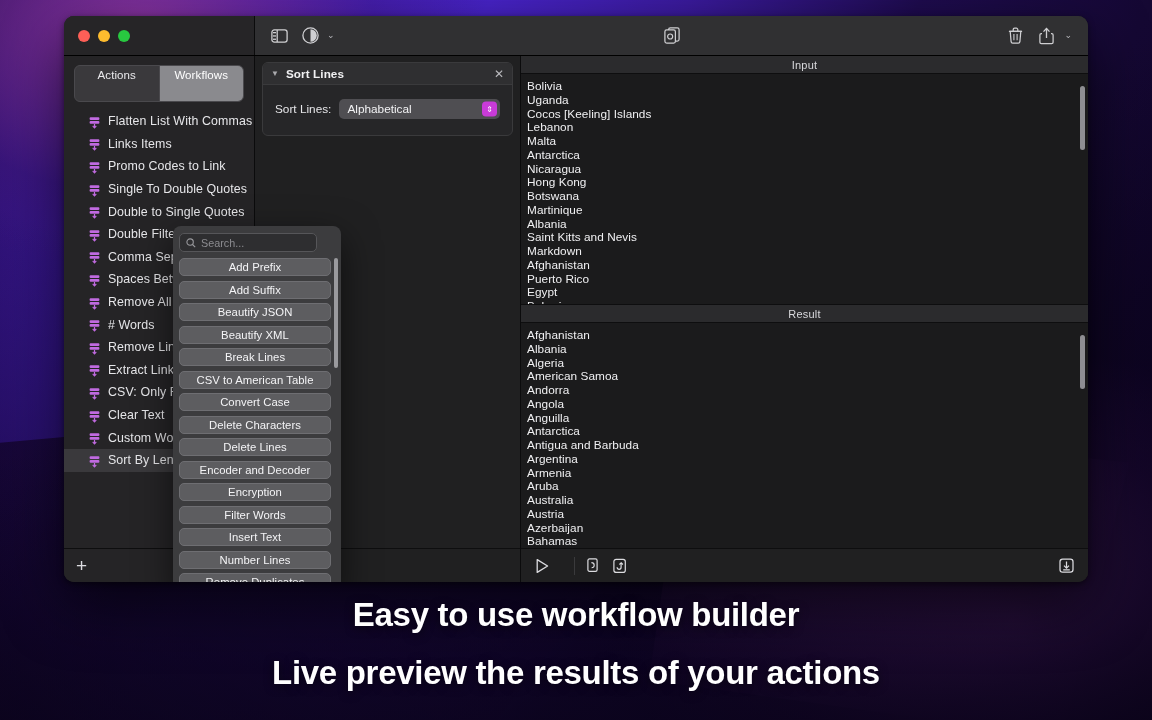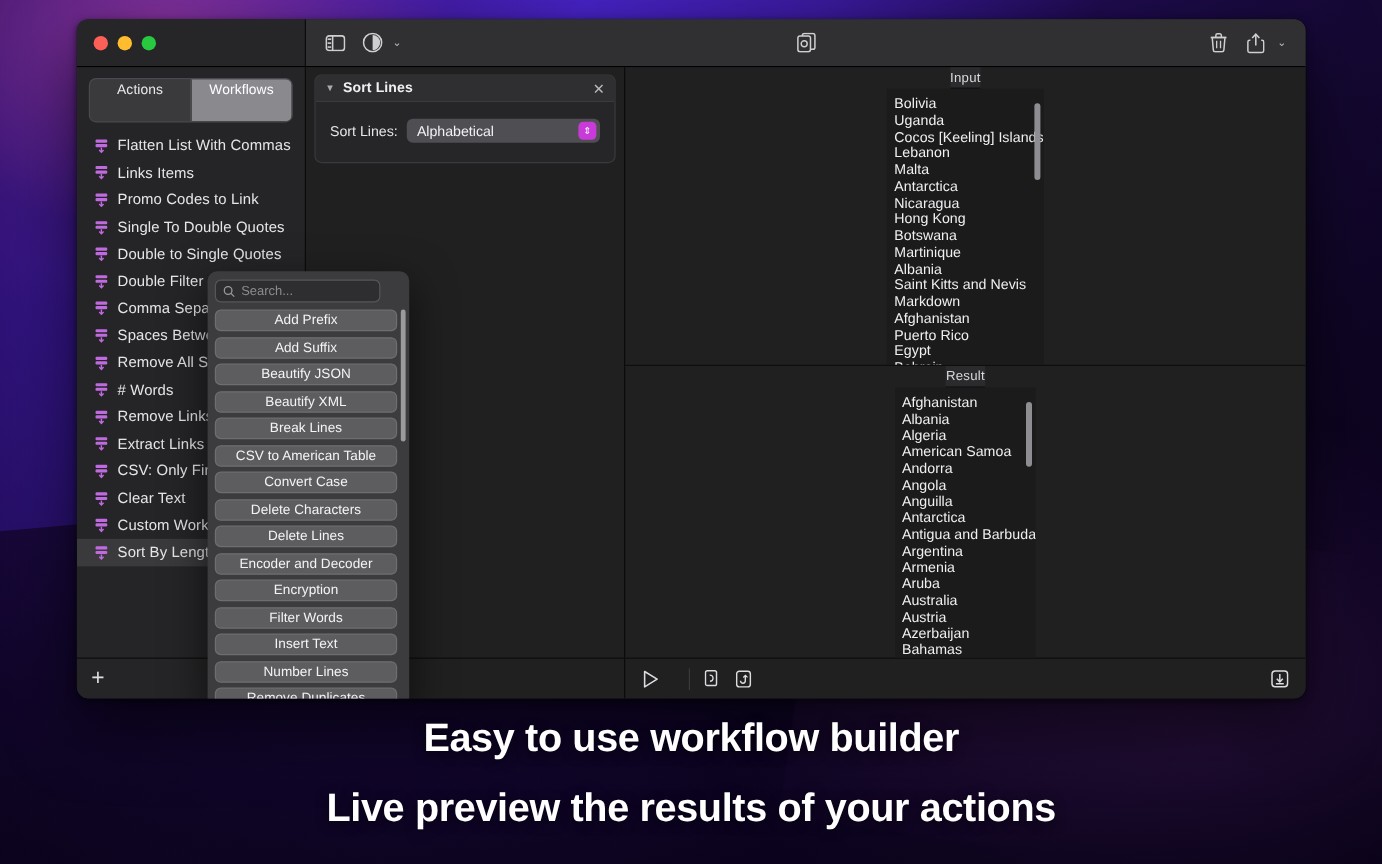--- a/index.html
+++ b/index.html
@@ -113,21 +113,21 @@
     line-height: 18px;
     letter-spacing: .1px;
   }
   .seg + .seg { border-left: 1px solid #4a494d; }
   .seg.active { background: #8a8a8e; color: #fff; }
 
   .wf-list { flex: 1; overflow: hidden; padding-top: 2px; }
   .wf-item {
     display: flex; align-items: center; gap: 7px;
     height: 22.6px;
-    padding: 0 8px 0 14px;
+    padding: 0 8px 0 24px;
     white-space: nowrap;
   }
   .wf-item.selected { background: #3a393c; }
   .wf-label { font-size: 12.4px; color: #e6e6e9; letter-spacing: .1px; }
   .wf-ico { flex: 0 0 13px; height: 13px; color: #c06ae0; }
 
   .sb-foot {
     height: 34px;
     border-top: 1px solid #0e0e0f;
     background: #252426;
@@ -239,21 +239,21 @@
   .pop-scroll {
     position: absolute;
     right: 3px; top: 32px;
     width: 4px; height: 110px;
     background: #9a9a9e;
     border-radius: 2px;
   }
 
   
   .right { flex: 1; display: flex; flex-direction: column; background: #202021; min-height: 0; }
-  .pane { display: flex; flex-direction: column; min-height: 0; align-items: center; }
+  .pane { display: flex; flex-direction: column; min-height: 0; }
   .pane-header {
     height: 18px;
     background: #2b2b2d;
     border-bottom: 1px solid #0e0e0f;
     display: flex; align-items: center; justify-content: center;
     font-size: 11px; color: #d9d9dd; letter-spacing: .2px;
     flex: 0 0 18px;
   }
   .pane-text {
     flex: 1;

